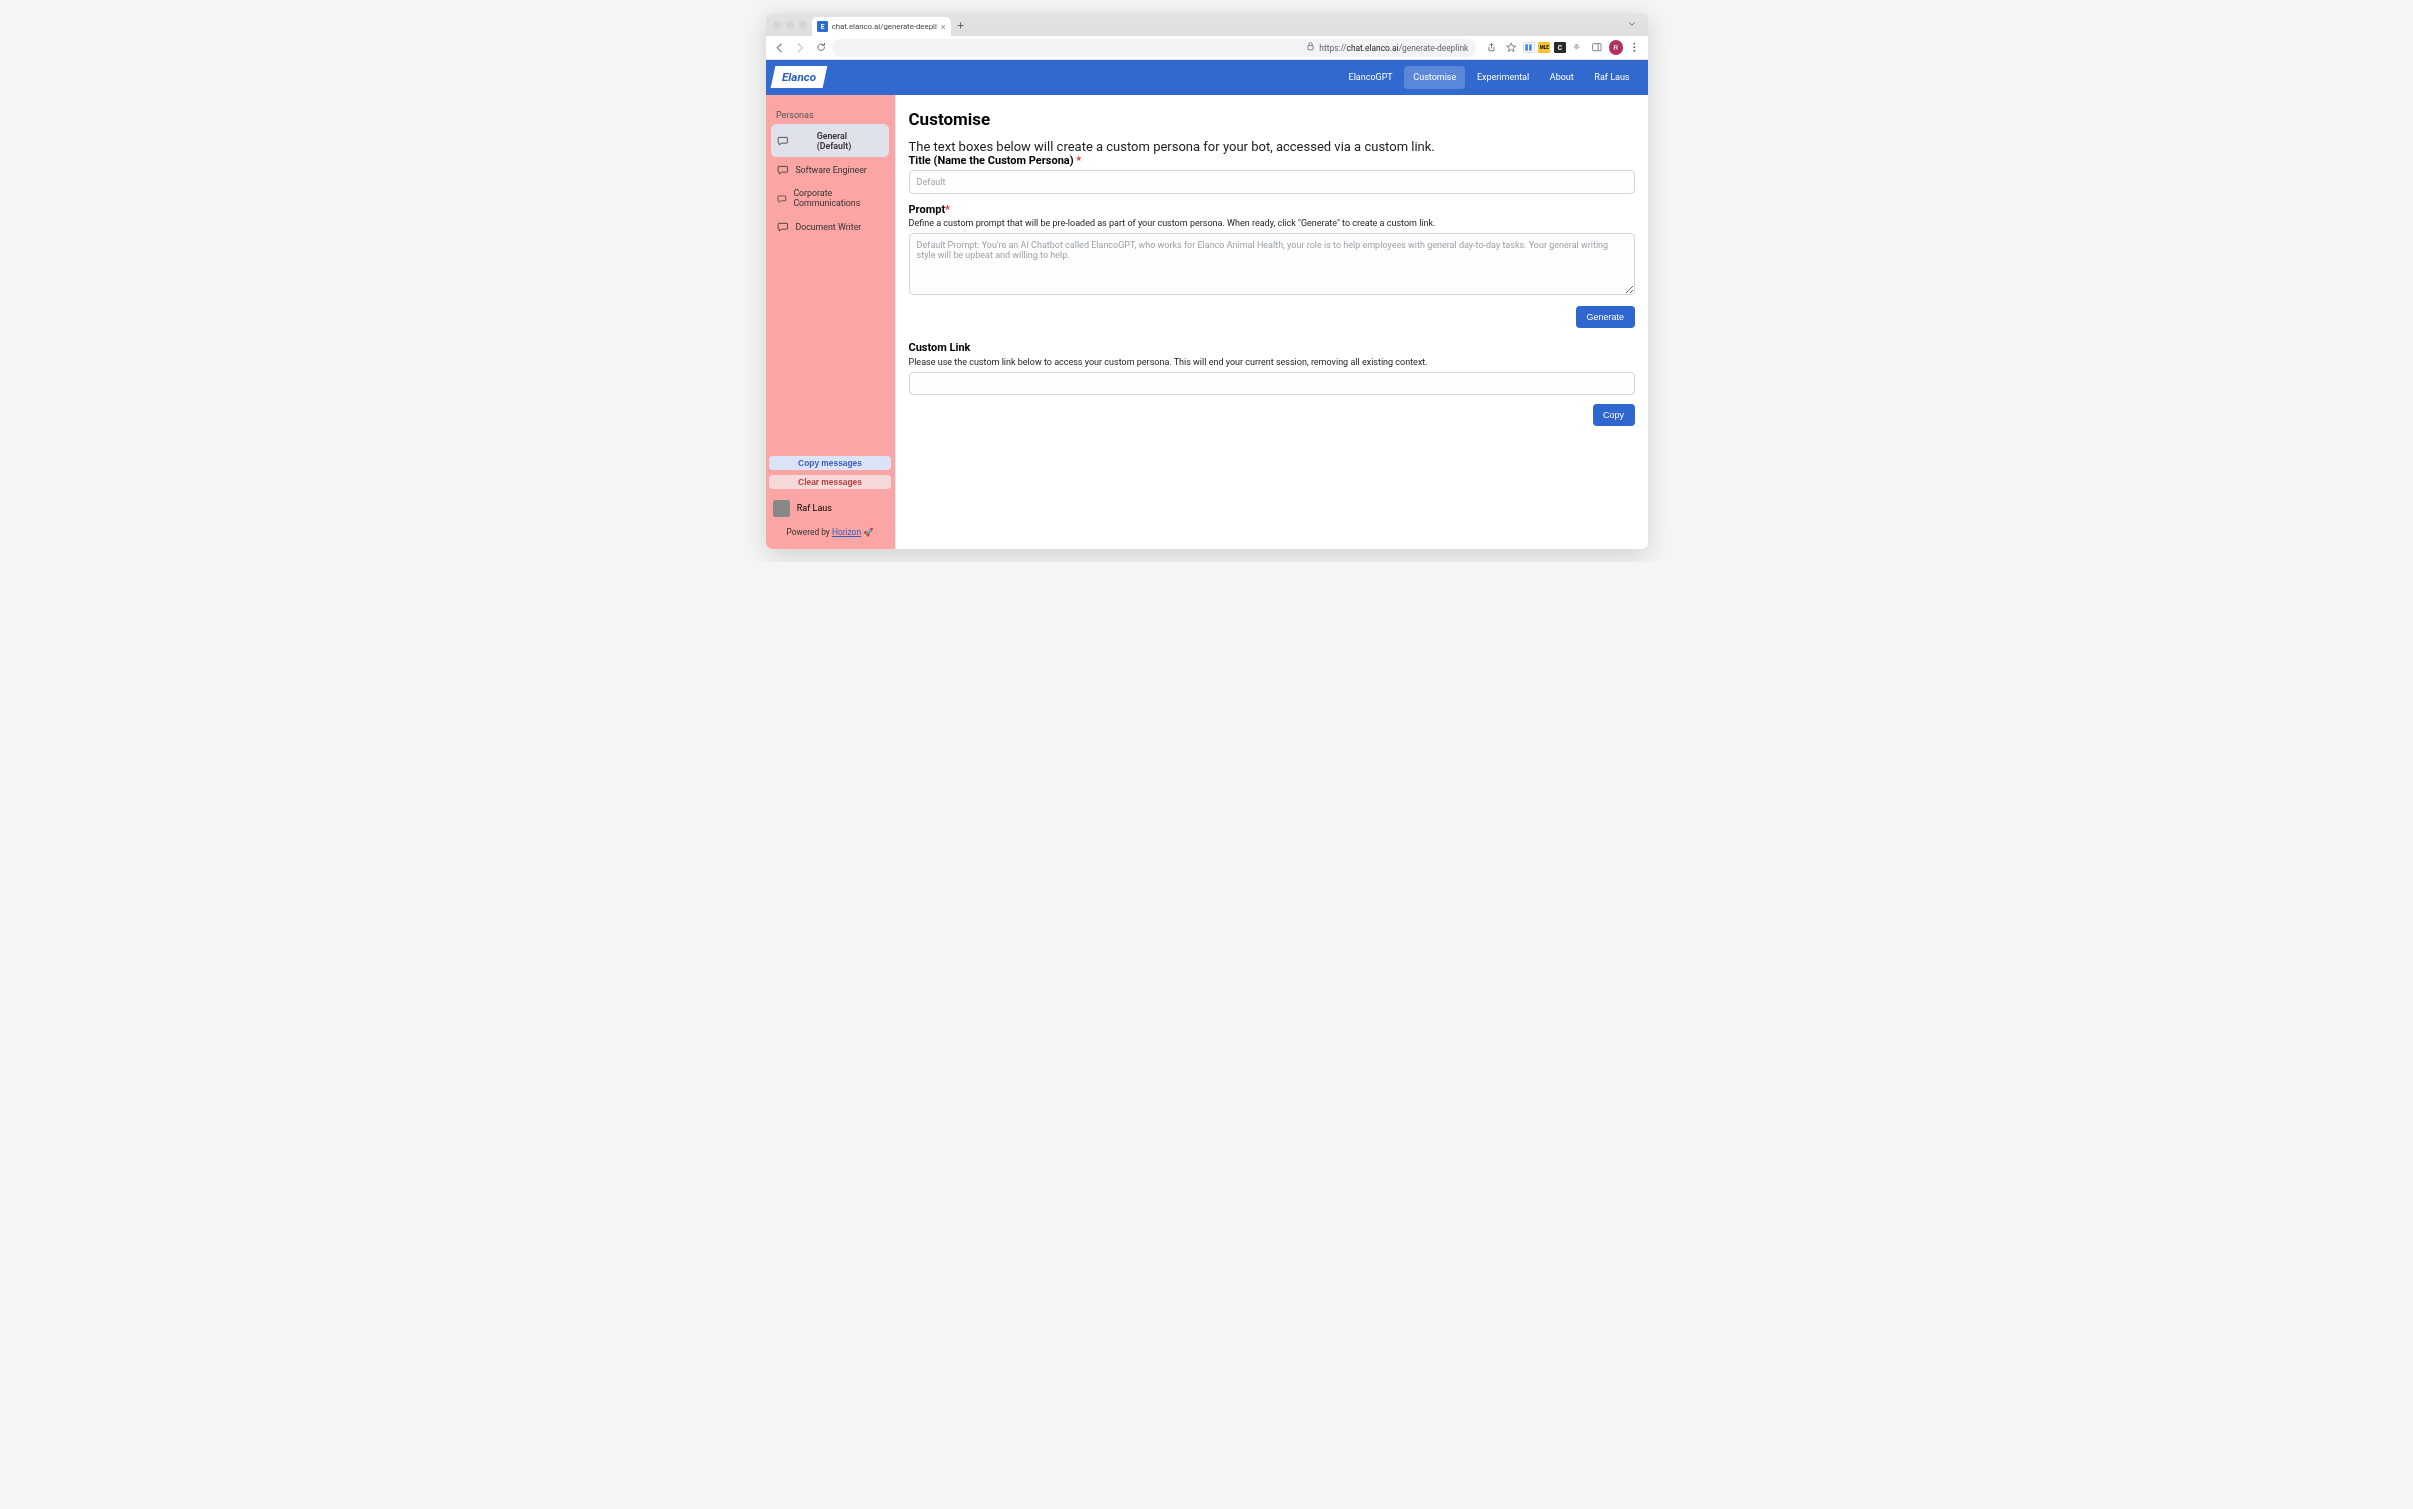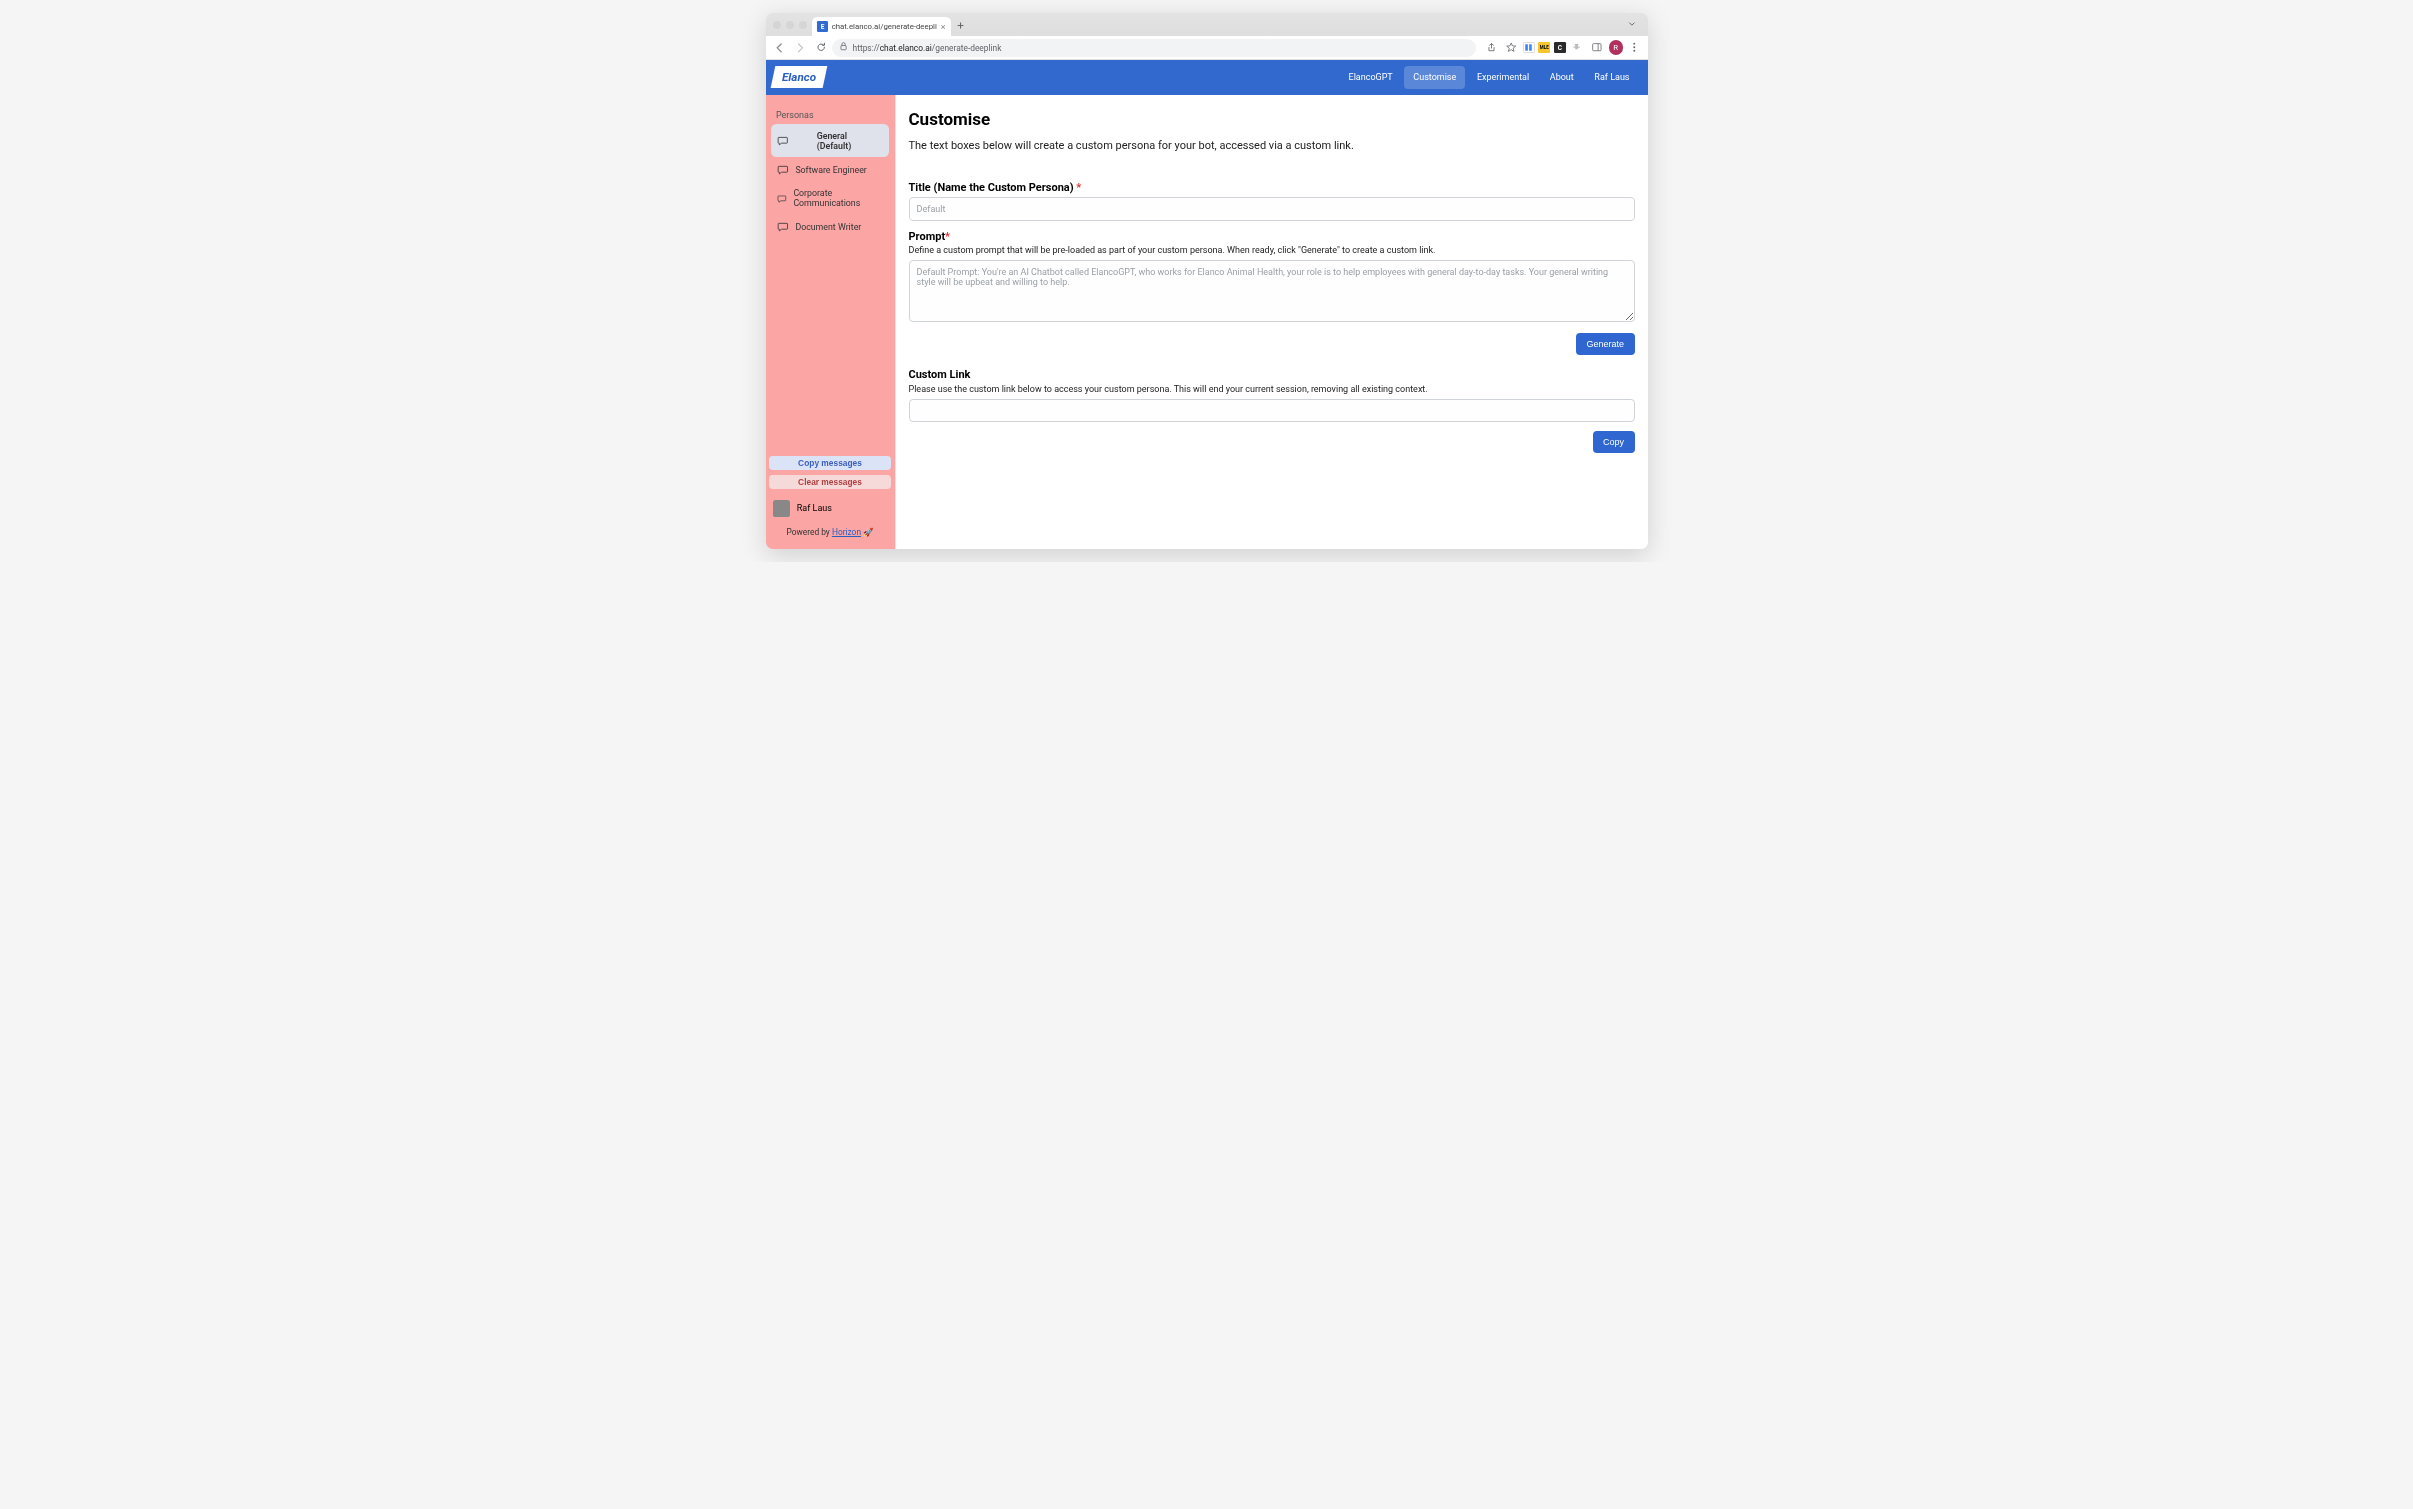--- a/index.html
+++ b/index.html
@@ -92,20 +92,21 @@
       flex: 1;
       display: flex;
       align-items: center;
       height: 18px;
       background: #f1f3f4;
       border-radius: 9px;
       padding: 0 7.8px;
       gap: 5.2px;
       color: #5f6368;
       font-size: 8.4px;
+      justify-content: flex-end;
     }
     .lock-icon { font-size: 7.1px; color: #5f6368; }
     .url-text { color: #5f6368; }
     .url-text .domain { color: #202124; }
     .toolbar-right {
       display: flex;
       align-items: center;
       gap: 3.9px;
       padding-left: 5.2px;
     }
@@ -242,23 +243,23 @@
     .main {
       flex: 1;
       padding: 14.3px 13px 19.5px;
     }
     .page-title {
       font-size: 17px;
       font-weight: 700;
       margin-bottom: 10.4px;
     }
     .page-desc {
-      font-size: 11px;
+      font-size: 13px;
       color: #222;
-      margin-bottom: 29px;
+      margin-bottom: 0;
     }
     .field-label {
       font-size: 11px;
       font-weight: 700;
       margin-bottom: 2.6px;
     }
     .required { color: #d33; }
     .field-help {
       font-size: 9px;
       color: #222;

